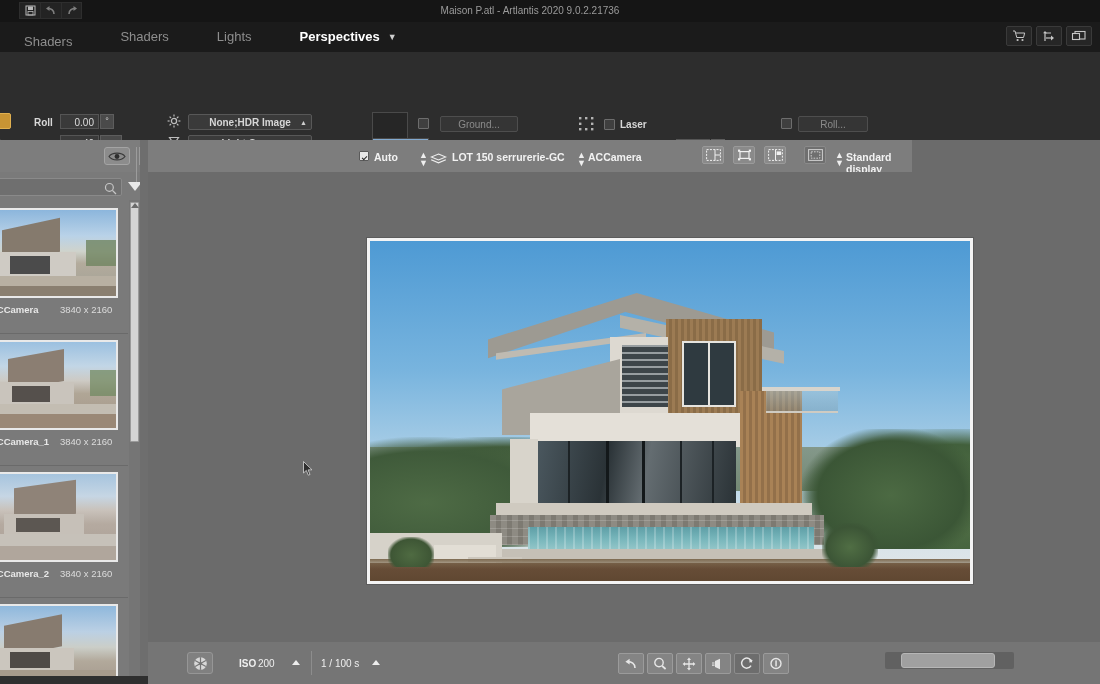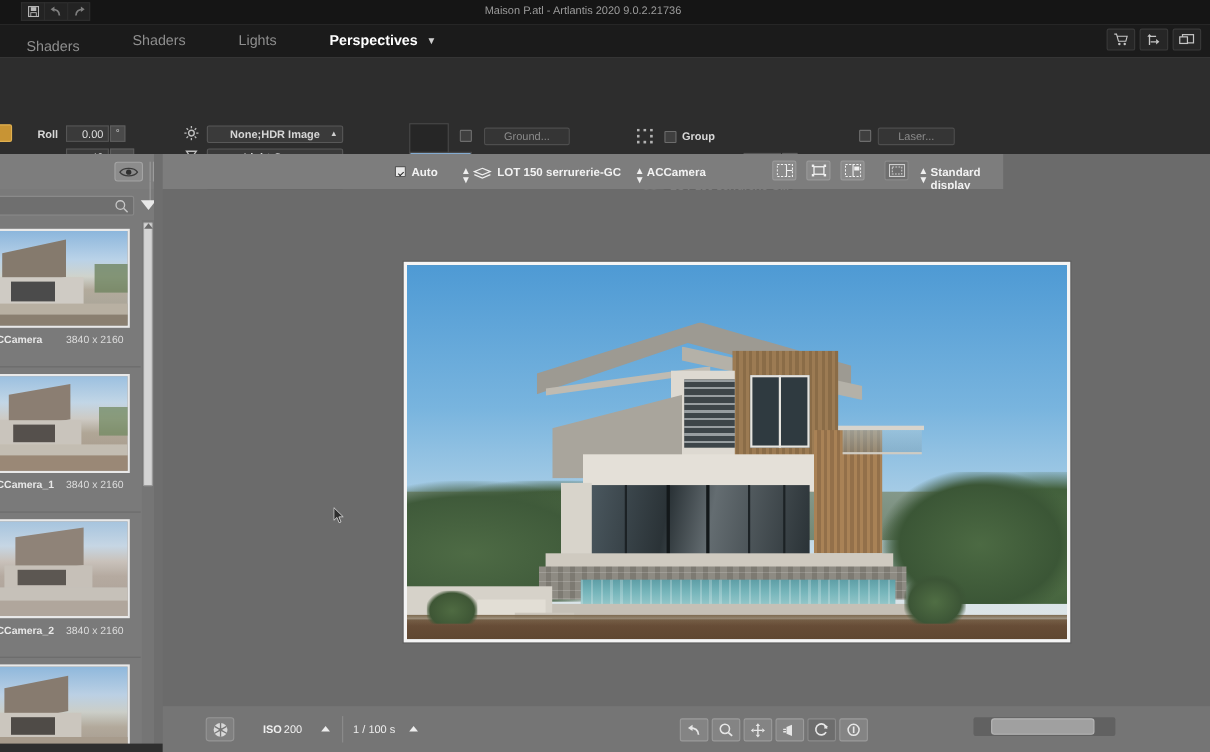--- a/index.html
+++ b/index.html
@@ -385,42 +385,42 @@
           <rect x="12" y="0" width="2.4" height="2.4"></rect>
         <rect x="0" y="5.6" width="2.4" height="2.4"></rect>
           <rect x="12" y="5.6" width="2.4" height="2.4"></rect>
         <rect x="0" y="11" width="2.4" height="2.4"></rect>
           <rect x="6" y="11" width="2.4" height="2.4"></rect>
           <rect x="12" y="11" width="2.4" height="2.4"></rect>
       </g>
     </svg>
   </div>
   <div class="chkbox" style="left:604px; top:67px;"></div>
-  <div class="pt-label white" style="left:620px; top:67px;">Group</div>
+  <div class="pt-label white" style="left:620px; top:67px;">Laser</div>
 
   <div class="chkbox" style="left:604px; top:89px;"></div>
   <div class="pt-label white" style="left:620px; top:89px;">Activate</div>
   <div class="updown" style="left:667px; top:88px; color:#c9c9c9;">▲<br>▼</div>
   <div class="txtfield" style="left:676px; top:87px; width:34px;">0.00</div>
   <div class="unitbox" style="left:711px; top:87px; width:14px;">°</div>
 
   <div class="pticon" style="left:582px; top:111px;">
     <svg width="18" height="13" viewBox="0 0 18 13">
       <path d="M9,1 L16.5,4.2 L9,7.4 L1.5,4.2 Z" fill="none" stroke="#b3b3b3" stroke-width="1.1"></path>
       <path d="M1.5,7.6 L9,10.8 L16.5,7.6" fill="none" stroke="#b3b3b3" stroke-width="1.1"></path>
     </svg>
   </div>
   <div class="combo" style="left:603px; top:110px; width:118px; text-align:left; padding-left:5px;">
     <span>LOT 150 serrurerie-G...</span>
     <span class="arr" style="top:1px;">▼</span>
   </div>
   <div class="seplbl" style="left:630px; top:125px;">Visibility</div>
 
   <div class="chkbox" style="left:781px; top:66px;"></div>
-  <div class="btnfield" style="left:798px; top:64px; width:70px;">Laser...</div>
+  <div class="btnfield" style="left:798px; top:64px; width:70px;">Roll...</div>
   <div class="pticon" style="left:778px; top:95px;">
     <svg width="12" height="14" viewBox="0 0 12 14">
       <rect x="2" y="6" width="8" height="6.5" fill="none" stroke="#a8a8a8" stroke-width="1.1"></rect>
       <path d="M3.6,6 L3.6,3.6 A2.6,2.6 0 0 1 8.8,3.2" fill="none" stroke="#a8a8a8" stroke-width="1.1"></path>
     </svg>
   </div>
   <div class="btnfield bright" style="left:796px; top:95px; width:74px;">XYZ...</div>
   <div class="seplbl" style="left:796px; top:125px;">Coordinates</div>
 </div>
 

